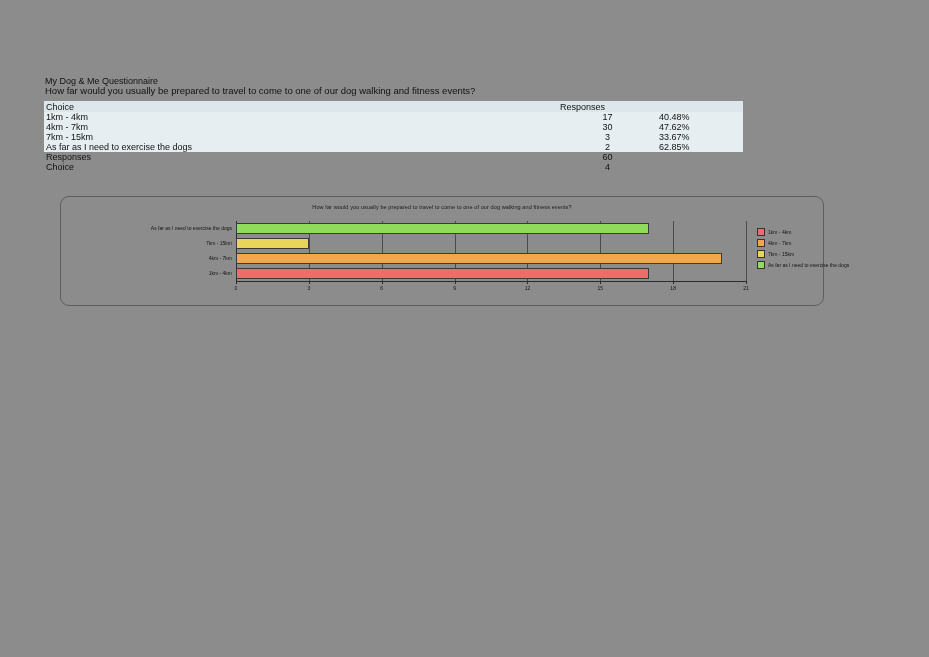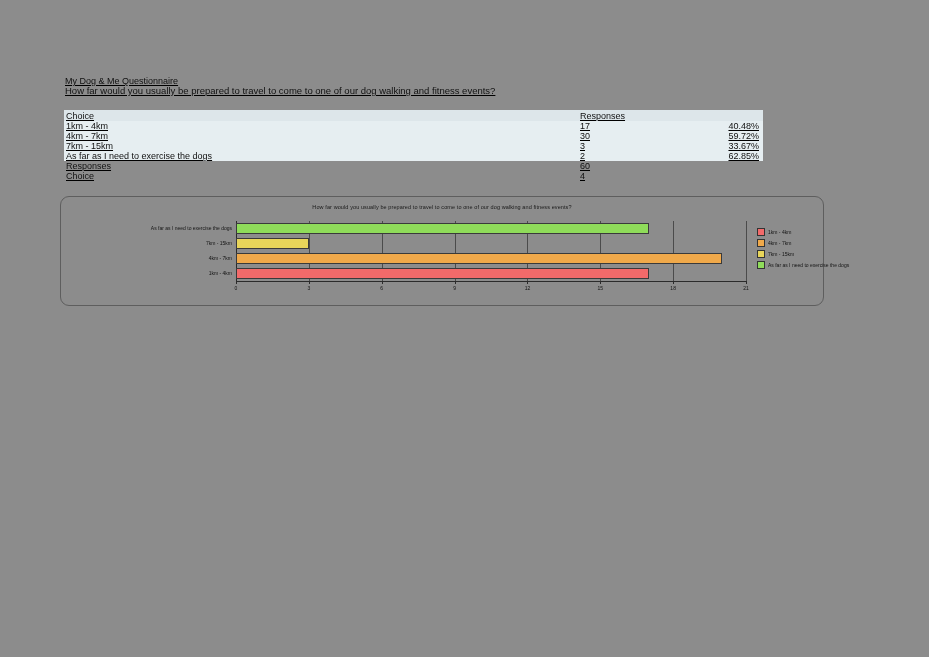--- a/index.html
+++ b/index.html
@@ -13,45 +13,44 @@
   }
   #root {
     position: relative;
     width: 929px;
     height: 657px;
   }
 
   
   .table-block {
     position: absolute;
-    left: 64px;
+    left: 44px;
     top: 76px;
     width: 685px;
-    text-decoration: underline;
   }
   .survey-title {
     font-size: 9px;
     color: #111;
     line-height: 10px;
     padding-left: 1px;
     white-space: nowrap;
   }
   .survey-question {
     font-size: 9.5px;
     color: #111;
     line-height: 11px;
     padding-left: 1px;
     white-space: nowrap;
     margin-top: -1px;
   }
   .tbl {
     border-collapse: collapse;
     width: 685px;
     table-layout: fixed;
-    margin-top: 14px;
+    margin-top: 5px;
   }
   .tbl td {
     font-size: 9px;
     color: #111;
     padding: 0 2px;
     height: 10px;
     line-height: 10px;
     vertical-align: middle;
     white-space: nowrap;
     overflow: hidden;
@@ -60,22 +59,22 @@
     background: #dde6ea;
     height: 11px;
   }
   .tbl tr.row td {
     background: #e6eef1;
   }
   .tbl tr.row-plain td {
     background: transparent;
   }
   .col-choice { width: 510px; text-align: left; }
-  .col-resp   { width: 95px; text-align: left; }
-  .col-pct    { width: 80px; text-align: right; padding-right: 4px !important; }
+  .col-resp   { width: 95px; text-align: center; }
+  .col-pct    { width: 80px; padding-right: 4px !important; }
   .hdr-resp   { text-align: left; font-size: 10px; }
 
   
   .chart-card {
     position: absolute;
     left: 60px;
     top: 196px;
     width: 764px;
     height: 110px;
     background: #8c8c8c;
@@ -202,21 +201,21 @@
         <td class="col-pct"></td>
       </tr>
       <tr class="row">
         <td class="col-choice">1km - 4km</td>
         <td class="col-resp">17</td>
         <td class="col-pct">40.48%</td>
       </tr>
       <tr class="row">
         <td class="col-choice">4km - 7km</td>
         <td class="col-resp">30</td>
-        <td class="col-pct">59.72%</td>
+        <td class="col-pct">47.62%</td>
       </tr>
       <tr class="row">
         <td class="col-choice">7km - 15km</td>
         <td class="col-resp">3</td>
         <td class="col-pct">33.67%</td>
       </tr>
       <tr class="row">
         <td class="col-choice">As far as I need to exercise the dogs</td>
         <td class="col-resp">2</td>
         <td class="col-pct">62.85%</td>

